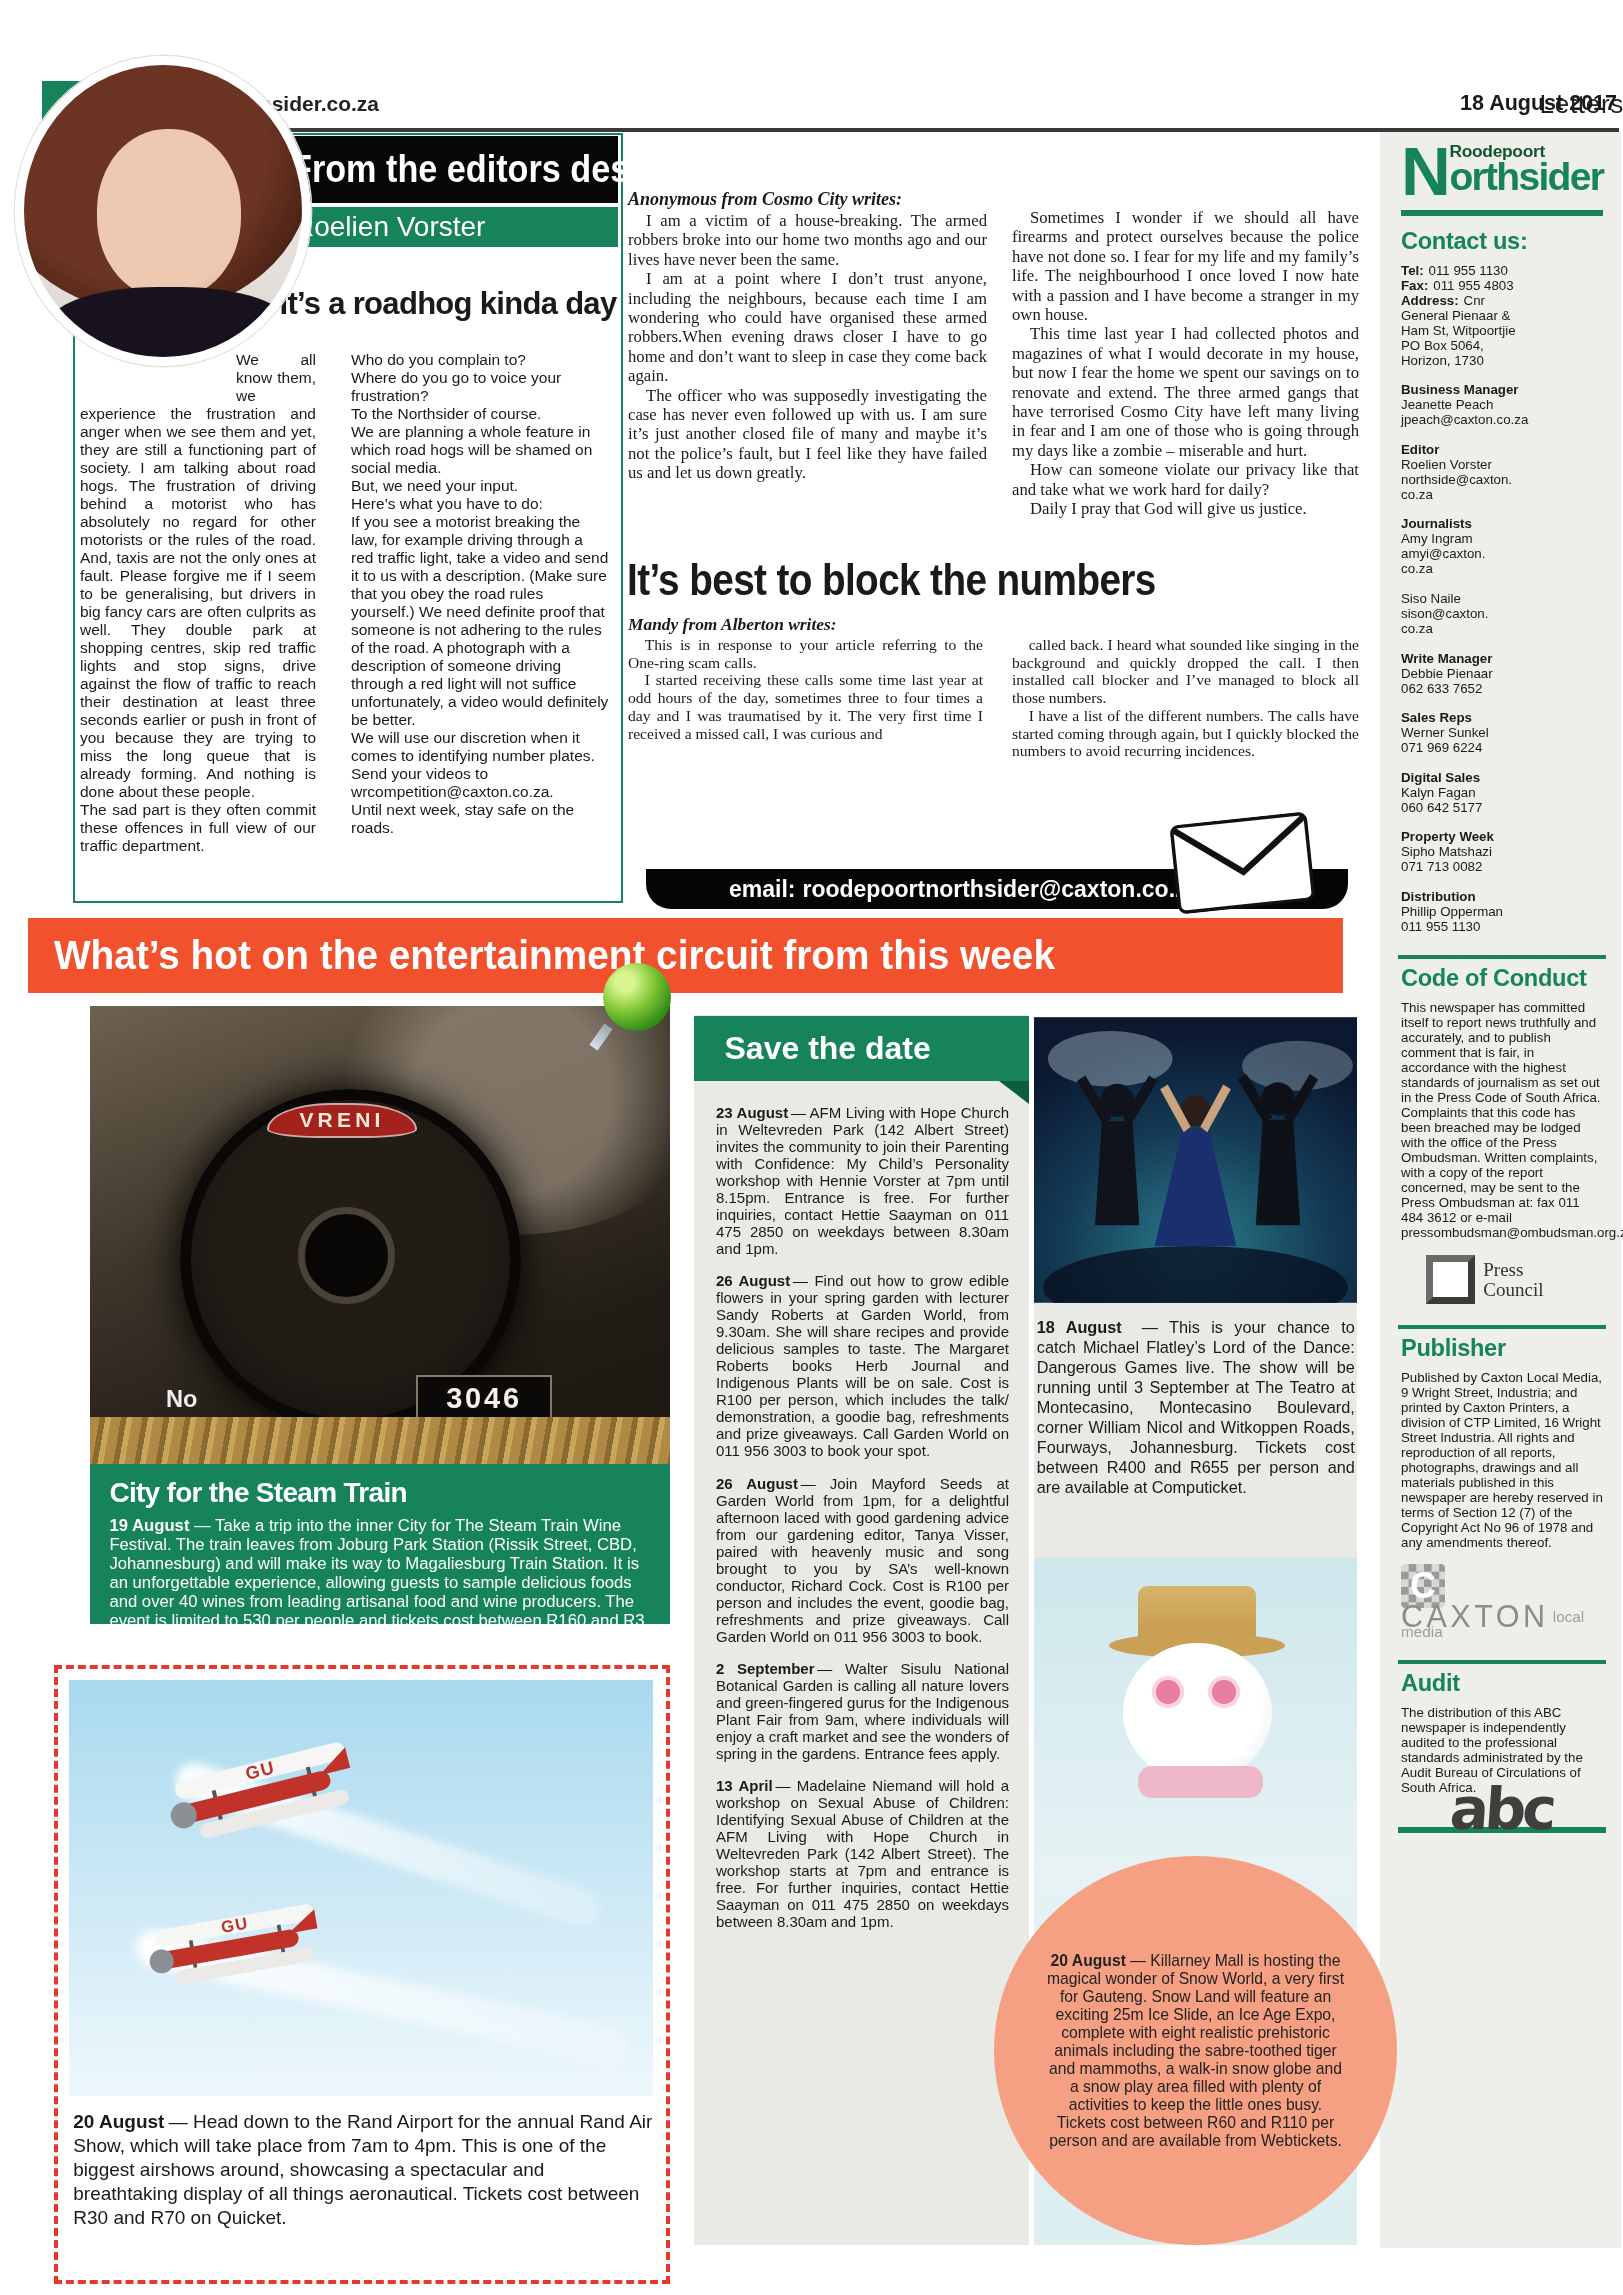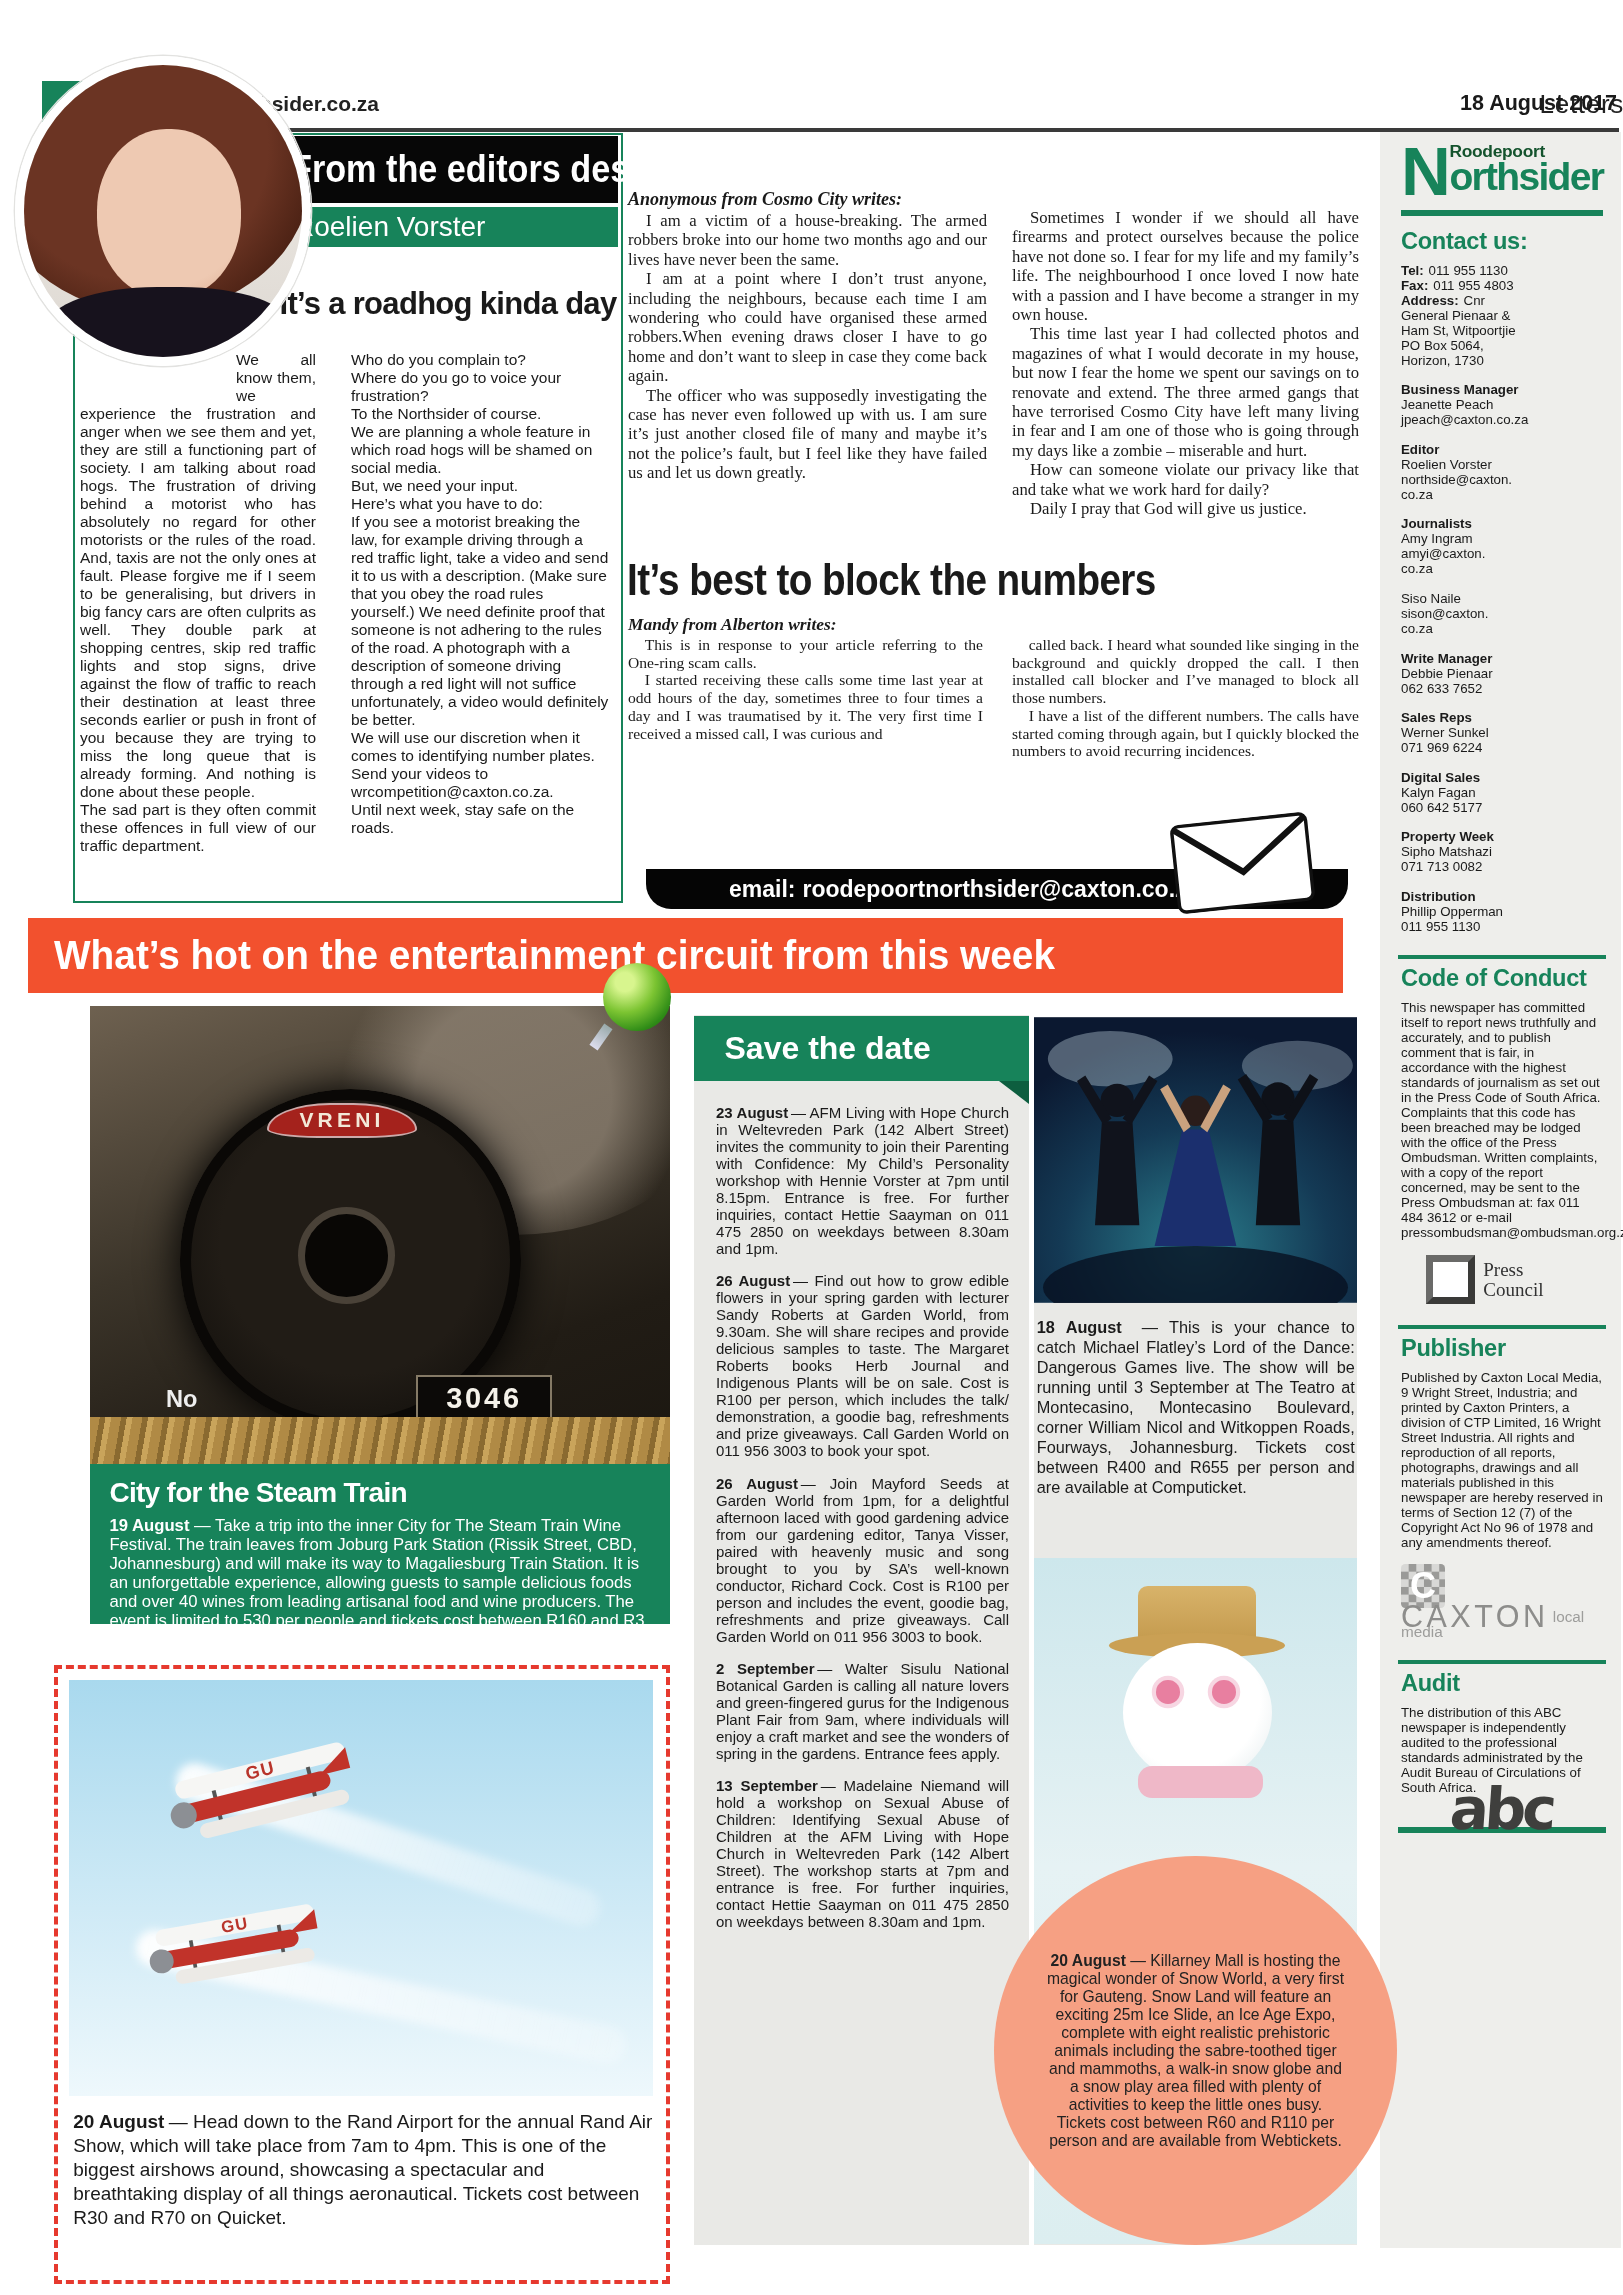--- a/index.html
+++ b/index.html
@@ -297,21 +297,21 @@
     <div class="events">
 
         <p class="event"><b>23 August</b><span>— AFM Living with Hope Church in Weltevreden Park (142 Albert Street) invites the community to join their Parenting with Confidence: My Child’s Personality workshop with Hennie Vorster at 7pm until 8.15pm. Entrance is free. For further inquiries, contact Hettie Saayman on 011 475 2850 on weekdays between 8.30am and 1pm.</span></p>
 
         <p class="event"><b>26 August</b><span>— Find out how to grow edible flowers in your spring garden with lecturer Sandy Roberts at Garden World, from 9.30am. She will share recipes and provide delicious samples to taste. The Margaret Roberts books Herb Journal and Indigenous Plants will be on sale. Cost is R100 per person, which includes the talk/ demonstration, a goodie bag, refreshments and prize giveaways. Call Garden World on 011 956 3003 to book your spot.</span></p>
 
         <p class="event"><b>26 August</b><span>— Join Mayford Seeds at Garden World from 1pm, for a delightful afternoon laced with good gardening advice from our gardening editor, Tanya Visser, paired with heavenly music and song brought to you by SA’s well-known conductor, Richard Cock. Cost is R100 per person and includes the event, goodie bag, refreshments and prize giveaways. Call Garden World on 011 956 3003 to book.</span></p>
 
         <p class="event"><b>2 September</b><span>— Walter Sisulu National Botanical Garden is calling all nature lovers and green-fingered gurus for the Indigenous Plant Fair from 9am, where individuals will enjoy a craft market and see the wonders of spring in the gardens. Entrance fees apply.</span></p>
 
-        <p class="event"><b>13 September</b><span>— Madelaine Niemand will hold a workshop on Sexual Abuse of Children: Identifying Sexual Abuse of Children at the AFM Living with Hope Church in Weltevreden Park (142 Albert Street). The workshop starts at 7pm and entrance is free. For further inquiries, contact Hettie Saayman on 011 475 2850 on weekdays between 8.30am and 1pm.</span></p>
+        <p class="event"><b>13 April</b><span>— Madelaine Niemand will hold a workshop on Sexual Abuse of Children: Identifying Sexual Abuse of Children at the AFM Living with Hope Church in Weltevreden Park (142 Albert Street). The workshop starts at 7pm and entrance is free. For further inquiries, contact Hettie Saayman on 011 475 2850 on weekdays between 8.30am and 1pm.</span></p>
       </div>
   </div>
 
   <div class="abs rightcol">
     <div class="dance">
       <svg width="323" height="286" viewBox="0 0 466 412">
         <defs>
           <radialGradient id="glow" cx="50%" cy="80%" r="75%">
             <stop offset="0%" stop-color="#2a7d8c"></stop>
               <stop offset="55%" stop-color="#143a55"></stop>

